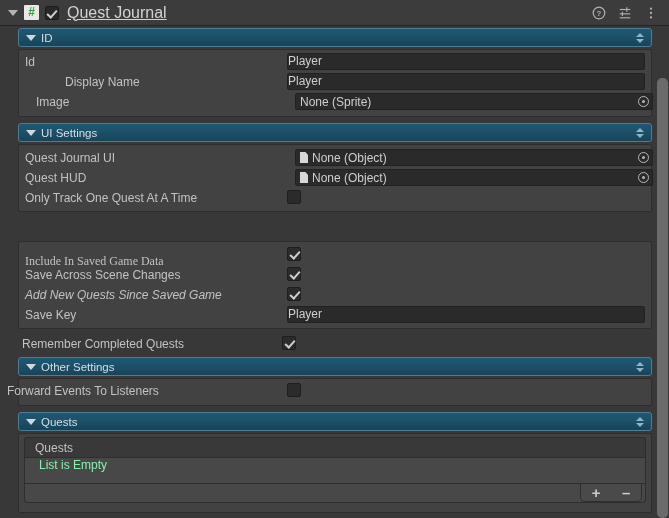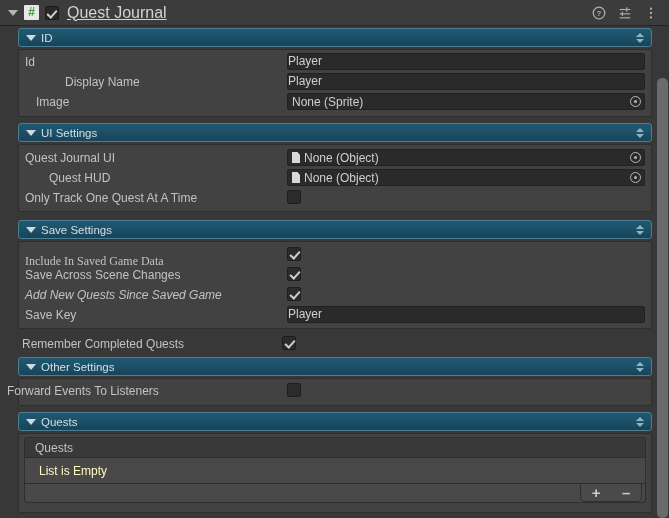--- a/index.html
+++ b/index.html
@@ -177,20 +177,21 @@
     position: absolute;
     height: 17px;
     background: #2a2a2a;
     border: 1px solid #212121;
     border-radius: 2px;
     box-sizing: border-box;
     display: flex;
     align-items: center;
     color: #cfcfcf;
     font-size: 12px;
+    margin-left: 8px;
   }
   .obj-field .doc-ico {
     width: 8px; height: 11px;
     margin-left: 4px; margin-right: 4px;
     background: #d8d8d8;
     flex: 0 0 auto;
     clip-path: polygon(0 0, 68% 0, 100% 28%, 100% 100%, 0 100%);
   }
   .obj-field .sprite-pad { margin-left: 4px; }
   .obj-field .picker {
@@ -248,22 +249,22 @@
     box-sizing: border-box;
     display: flex; align-items: center;
     color: #c2c2c2; font-size: 12px;
   }
   .rl-header span { margin-left: 10px; }
   .rl-body {
     position: absolute;
     background: #484848;
     border: 1px solid #2e2e2e;
     box-sizing: border-box;
-    display: flex; align-items: center;
-    color: #fef9c3; font-size: 12px;
+    display: flex; 
+    color: #86efac; font-size: 12px;
   }
   .rl-body span { margin-left: 14px; }
   .rl-footer {
     position: absolute;
     background: #484848;
     border: 1px solid #2e2e2e;
     border-top: none;
     border-radius: 0 0 4px 4px;
     box-sizing: border-box;
   }
@@ -386,44 +387,36 @@
     <span class="row-label">Quest Journal UI</span>
   </div>
   <div class="obj-field" style="left:287px; top:149px; width:358px;">
     <span class="doc-ico"></span>
     <span>None (Object)</span>
     <span class="picker">
         <span class="picker-ring"></span>
       </span>
   </div>
 
-  <div class="row" style="left:25px; top:169px;margin-left:24px;">
+  <div class="row" style="left:25px; top:169px;">
     <span class="row-label">Quest HUD</span>
   </div>
   <div class="obj-field" style="left:287px; top:169px; width:358px;">
     <span class="doc-ico"></span>
     <span>None (Object)</span>
     <span class="picker">
         <span class="picker-ring"></span>
       </span>
   </div>
 
   <div class="row" style="left:25px; top:189px;">
     <span class="row-label">Only Track One Quest At A Time</span>
   </div>
   <div class="cbox" style="left:287px; top:190px;"></div>
 
-  <div class="section-hdr" style="left:18px; top:220px; width:634px;">
-    <div class="tri"></div>
-    <span>Save Settings</span>
-    <span class="sec-sort">
-      <i class="up"></i>
-        <i class="dn"></i>
-    </span>
-  </div>
 
   <div class="group-box" style="left:18px; top:241px; width:634px; height:88px;"></div>
 
   <div class="row" style="left:25px; top:252px;font-family:Liberation Serif, serif;">
     <span class="row-label">Include In Saved Game Data</span>
   </div>
   <div class="cbox on" style="left:287px; top:247px;"></div>
 
   <div class="row" style="left:25px; top:266px;">
     <span class="row-label">Save Across Scene Changes</span>

